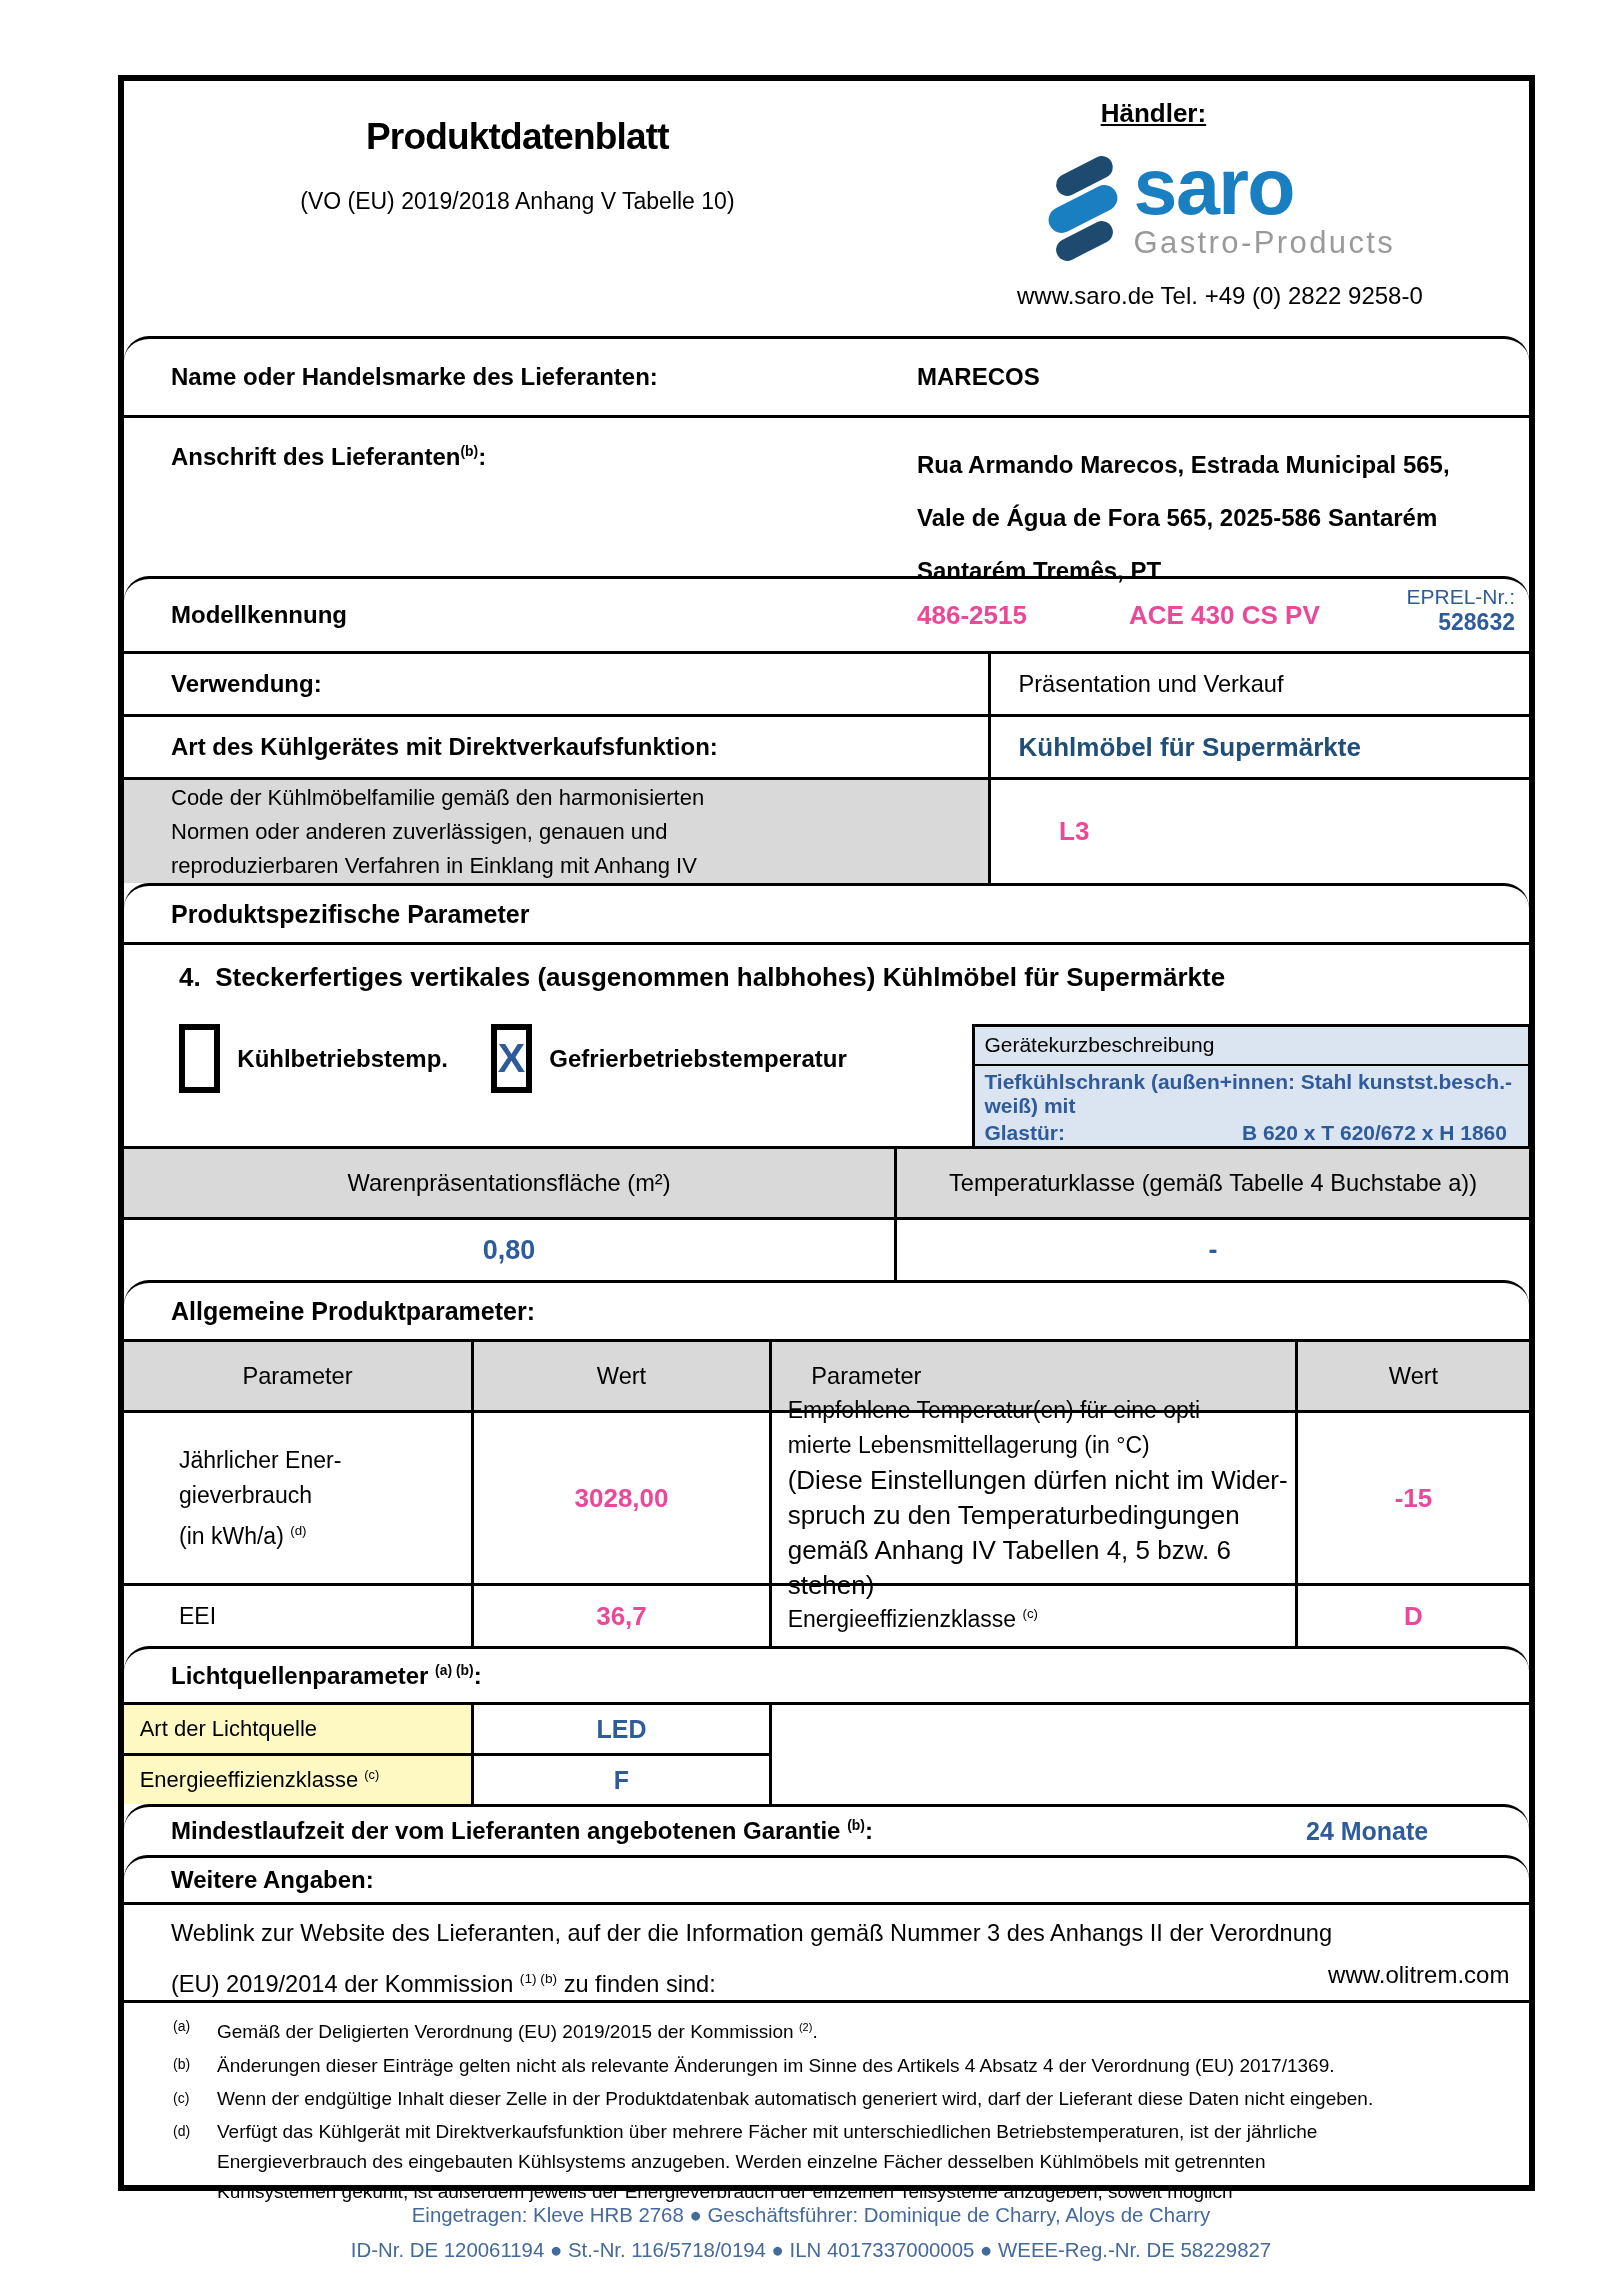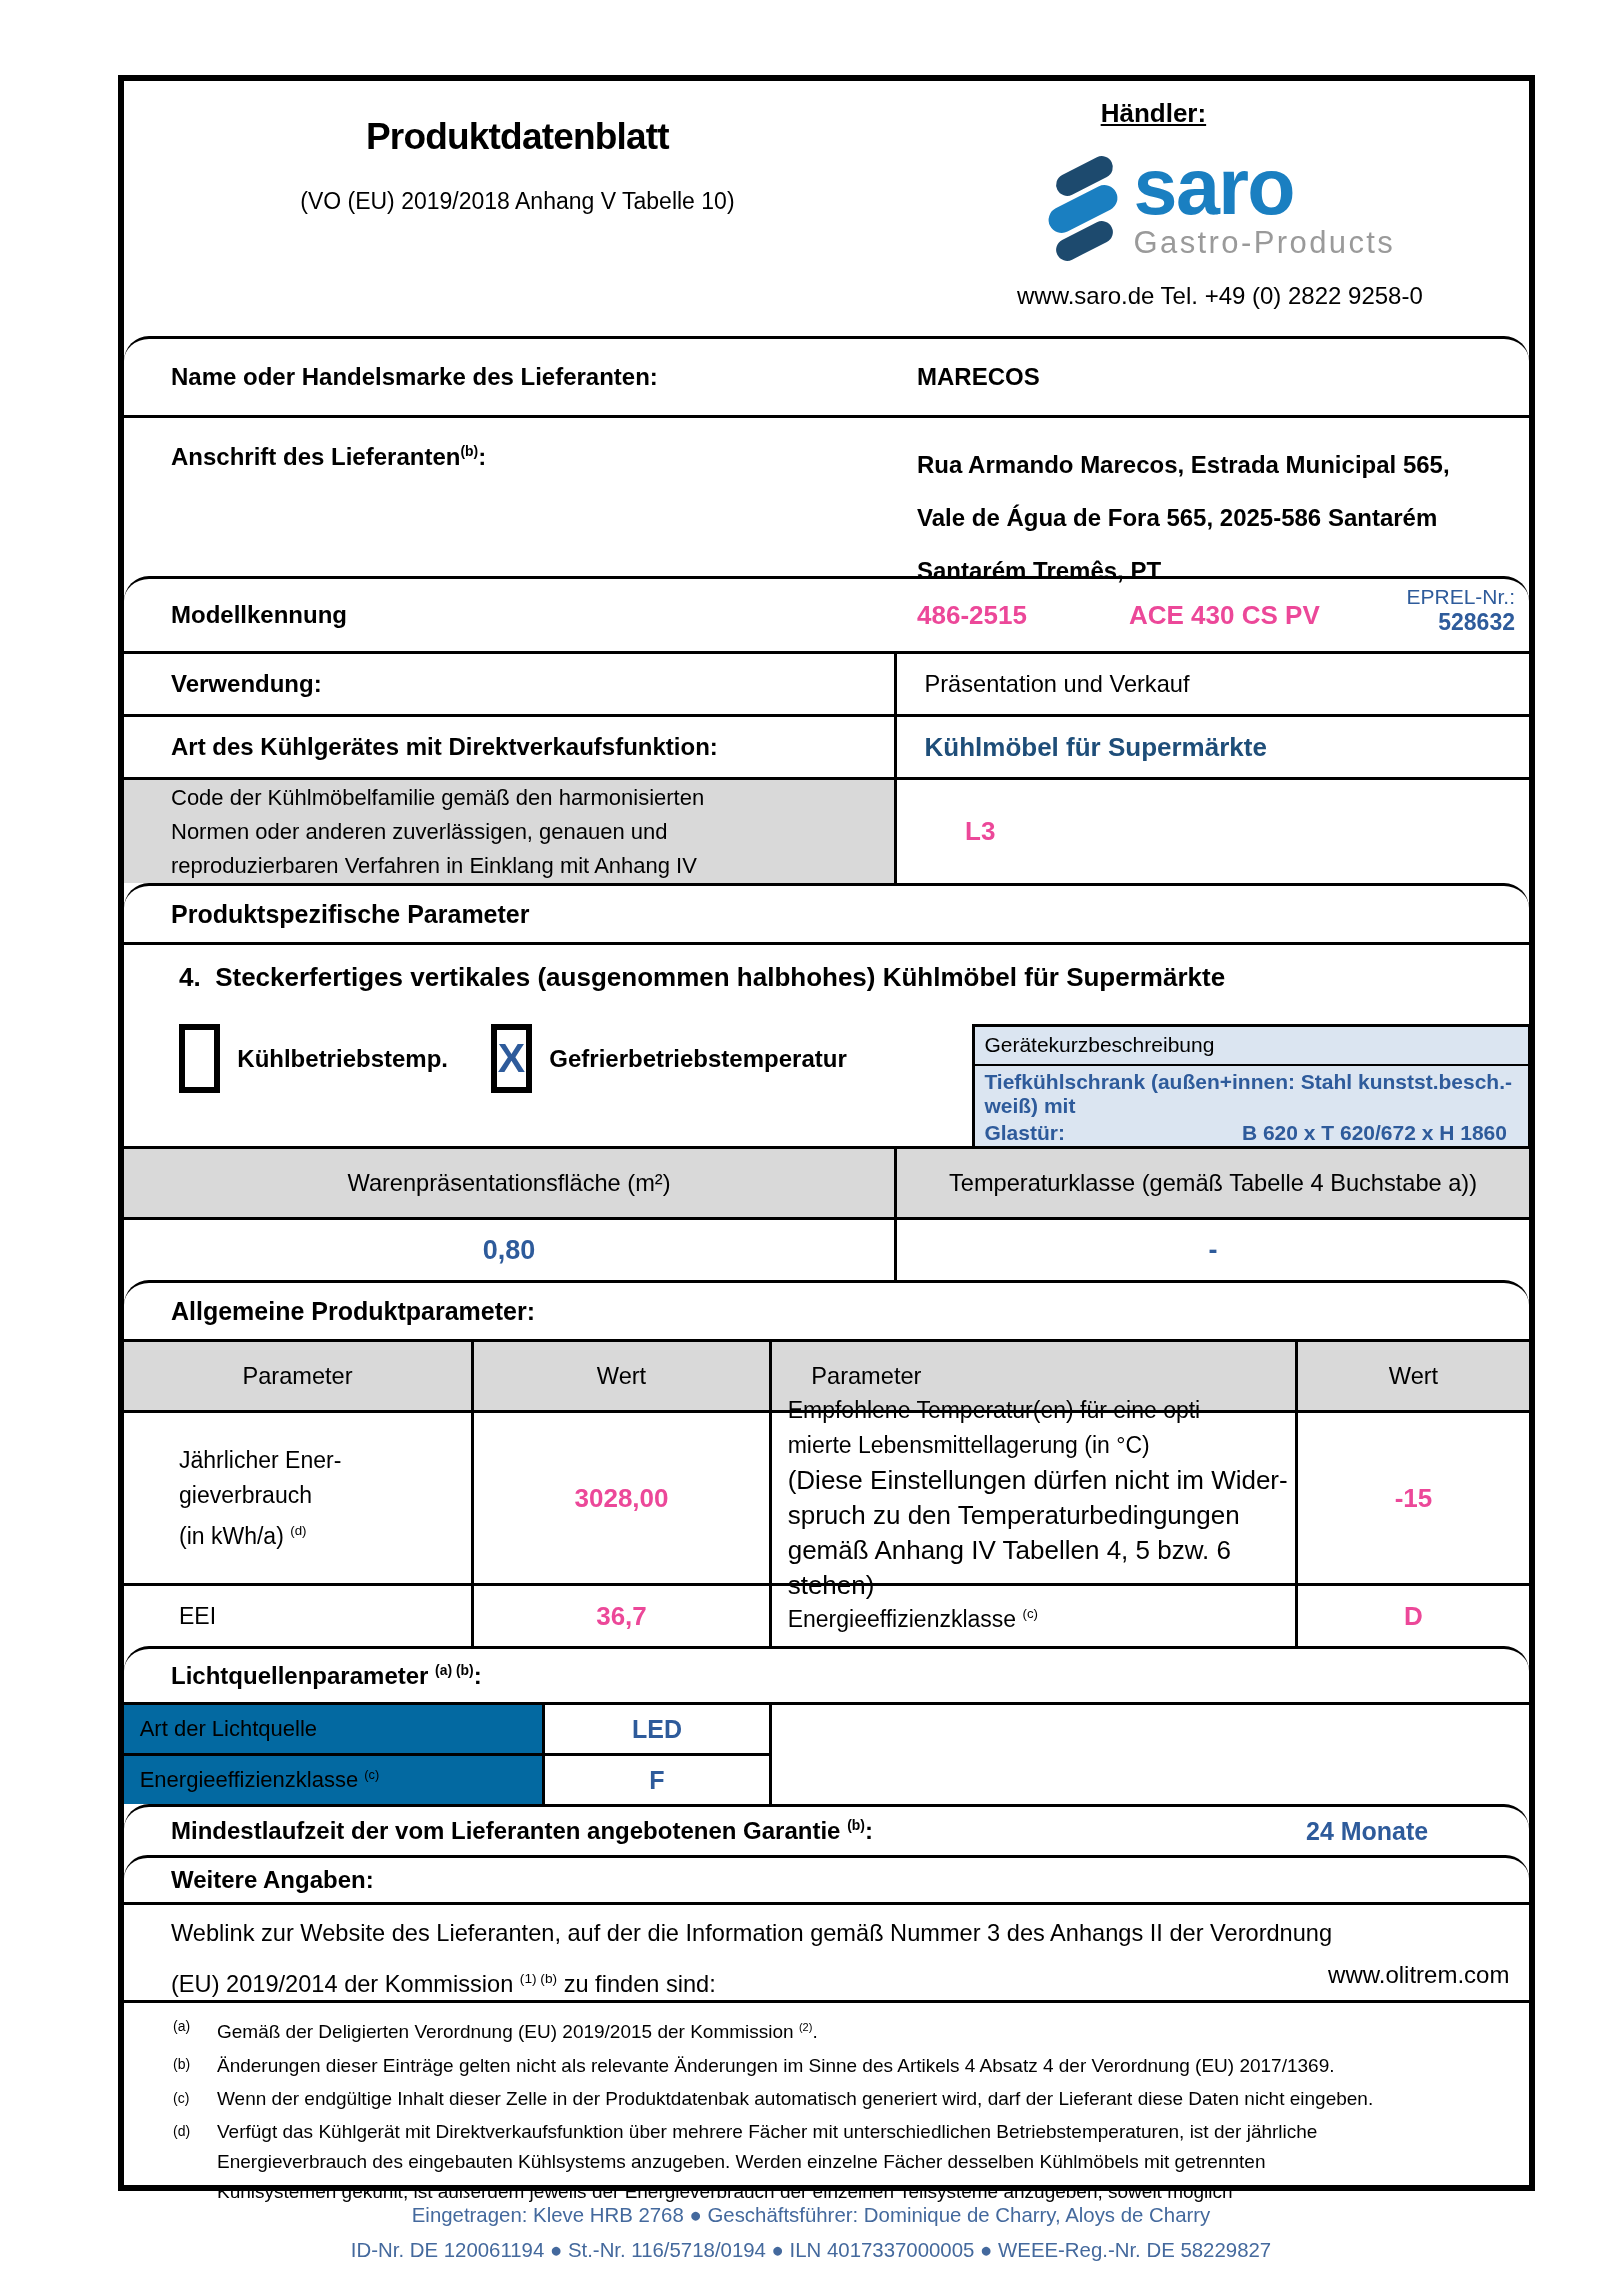--- a/index.html
+++ b/index.html
@@ -29,21 +29,21 @@
   .brand{font-size:79px;line-height:68px;font-weight:bold;color:#1a7fc1;letter-spacing:-1.6px;}
   .tagline{font-size:31px;color:#9a9a9a;letter-spacing:2.4px;margin-top:4.7px;}
   .contact{font-size:24px;margin-top:20.4px;}
   
   .lbl{font-size:24px;font-weight:bold;}
   .pad{padding-left:47px;}
   .vcenter{display:flex;align-items:center;border-radius:25px;}
   .valcol{position:absolute;left:793px;}
   
   .split{display:flex;}
-  .split .c1{width:773px;box-sizing:border-box;border-right:3.1px solid #000;display:flex;align-items:center;}
+  .split .c1{width:867px;box-sizing:border-box;border-right:3.1px solid #000;display:flex;align-items:center;}
   .split .c2{flex:1;display:flex;align-items:center;padding-left:27.5px;box-sizing:border-box;}
   .gray{background:#d9d9d9;}
   
   .sec4-head{font-size:26px;font-weight:bold;padding:17.3px 0 0 55px;}
   .cbrow{position:absolute;left:55px;top:79px;display:flex;align-items:center;}
   .cbx{width:41px;height:69px;border:6.3px solid #000;box-sizing:border-box;display:flex;align-items:center;justify-content:center;
        font-size:41px;font-weight:bold;color:#2e5b9b;background:#fff;}
   .cbl{font-size:24px;font-weight:bold;margin:0 43px 0 17.3px;}
   .descbox{position:absolute;left:848px;top:79px;width:559px;border:3.1px solid #000;background:#dbe5f1;box-sizing:border-box;}
   .descbox .dh{font-size:21px;padding:6.3px 9.4px;border-bottom:2.4px solid #000;}
@@ -66,21 +66,21 @@
   .cl{display:flex;align-items:center;padding-left:15.7px;}
   .thead{font-size:23.6px;}
   .tval{font-size:26px;font-weight:bold;color:#ec4899;}
   .tl{font-size:23px;line-height:35px;}
   .tnote{font-size:26px;line-height:35px;}
   
   .lt{display:flex;}
   .lt-left{width:645px;display:flex;flex-direction:column;}
   .lt-row{display:flex;flex:1;}
   .lt-row + .lt-row{border-top:3.1px solid #000;}
-  .lt .q1{width:418px;box-sizing:border-box;display:flex;align-items:center;padding-left:15.7px;background:#0369a1;font-size:22px;}
+  .lt .q1{width:347px;box-sizing:border-box;display:flex;align-items:center;padding-left:15.7px;background:#fef9c3;font-size:22px;}
   .lt .q2{flex:1;border-left:3.1px solid #000;display:flex;align-items:center;justify-content:center;
           font-size:25px;font-weight:bold;color:#2e5b9b;box-sizing:border-box;}
   .lt-right{flex:1;border-left:3.1px solid #000;box-sizing:border-box;background:#fff;}
   
   .wl{font-size:23.6px;line-height:46px;padding:4.7px 0 0 47px;}
   .wl-val{position:absolute;right:19.6px;bottom:11px;font-size:24px;}
   .fns{padding:7.9px 0 0 0;font-size:19px;}
   .fn{position:relative;padding:1.6px 23.6px 1.6px 93px;line-height:30px;}
   .fn .mk{position:absolute;left:49px;top:0px;font-size:14px;}
   .footer{position:absolute;left:0;right:0;top:2198px;text-align:center;color:#44699d;font-size:20.4px;line-height:35px;}

